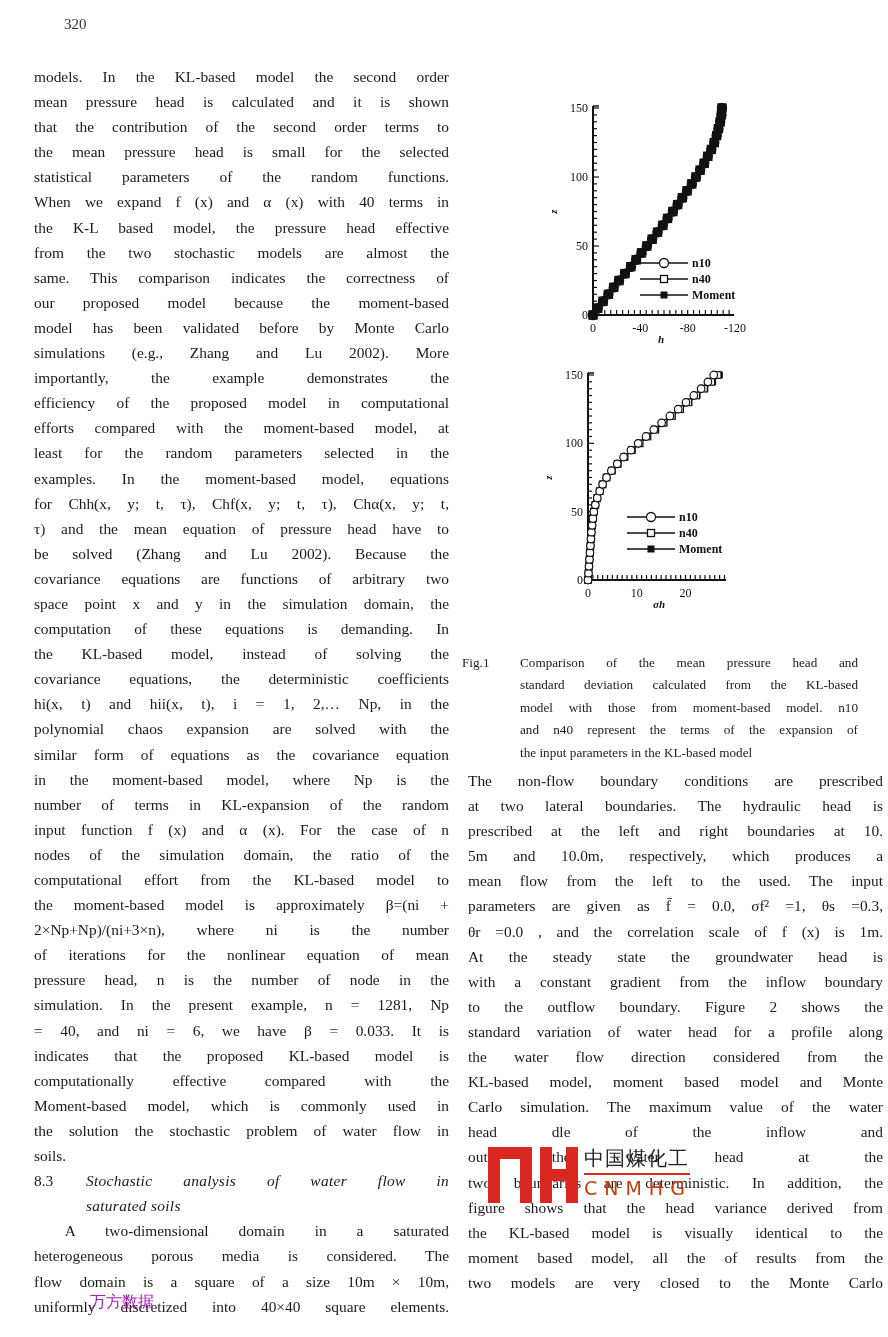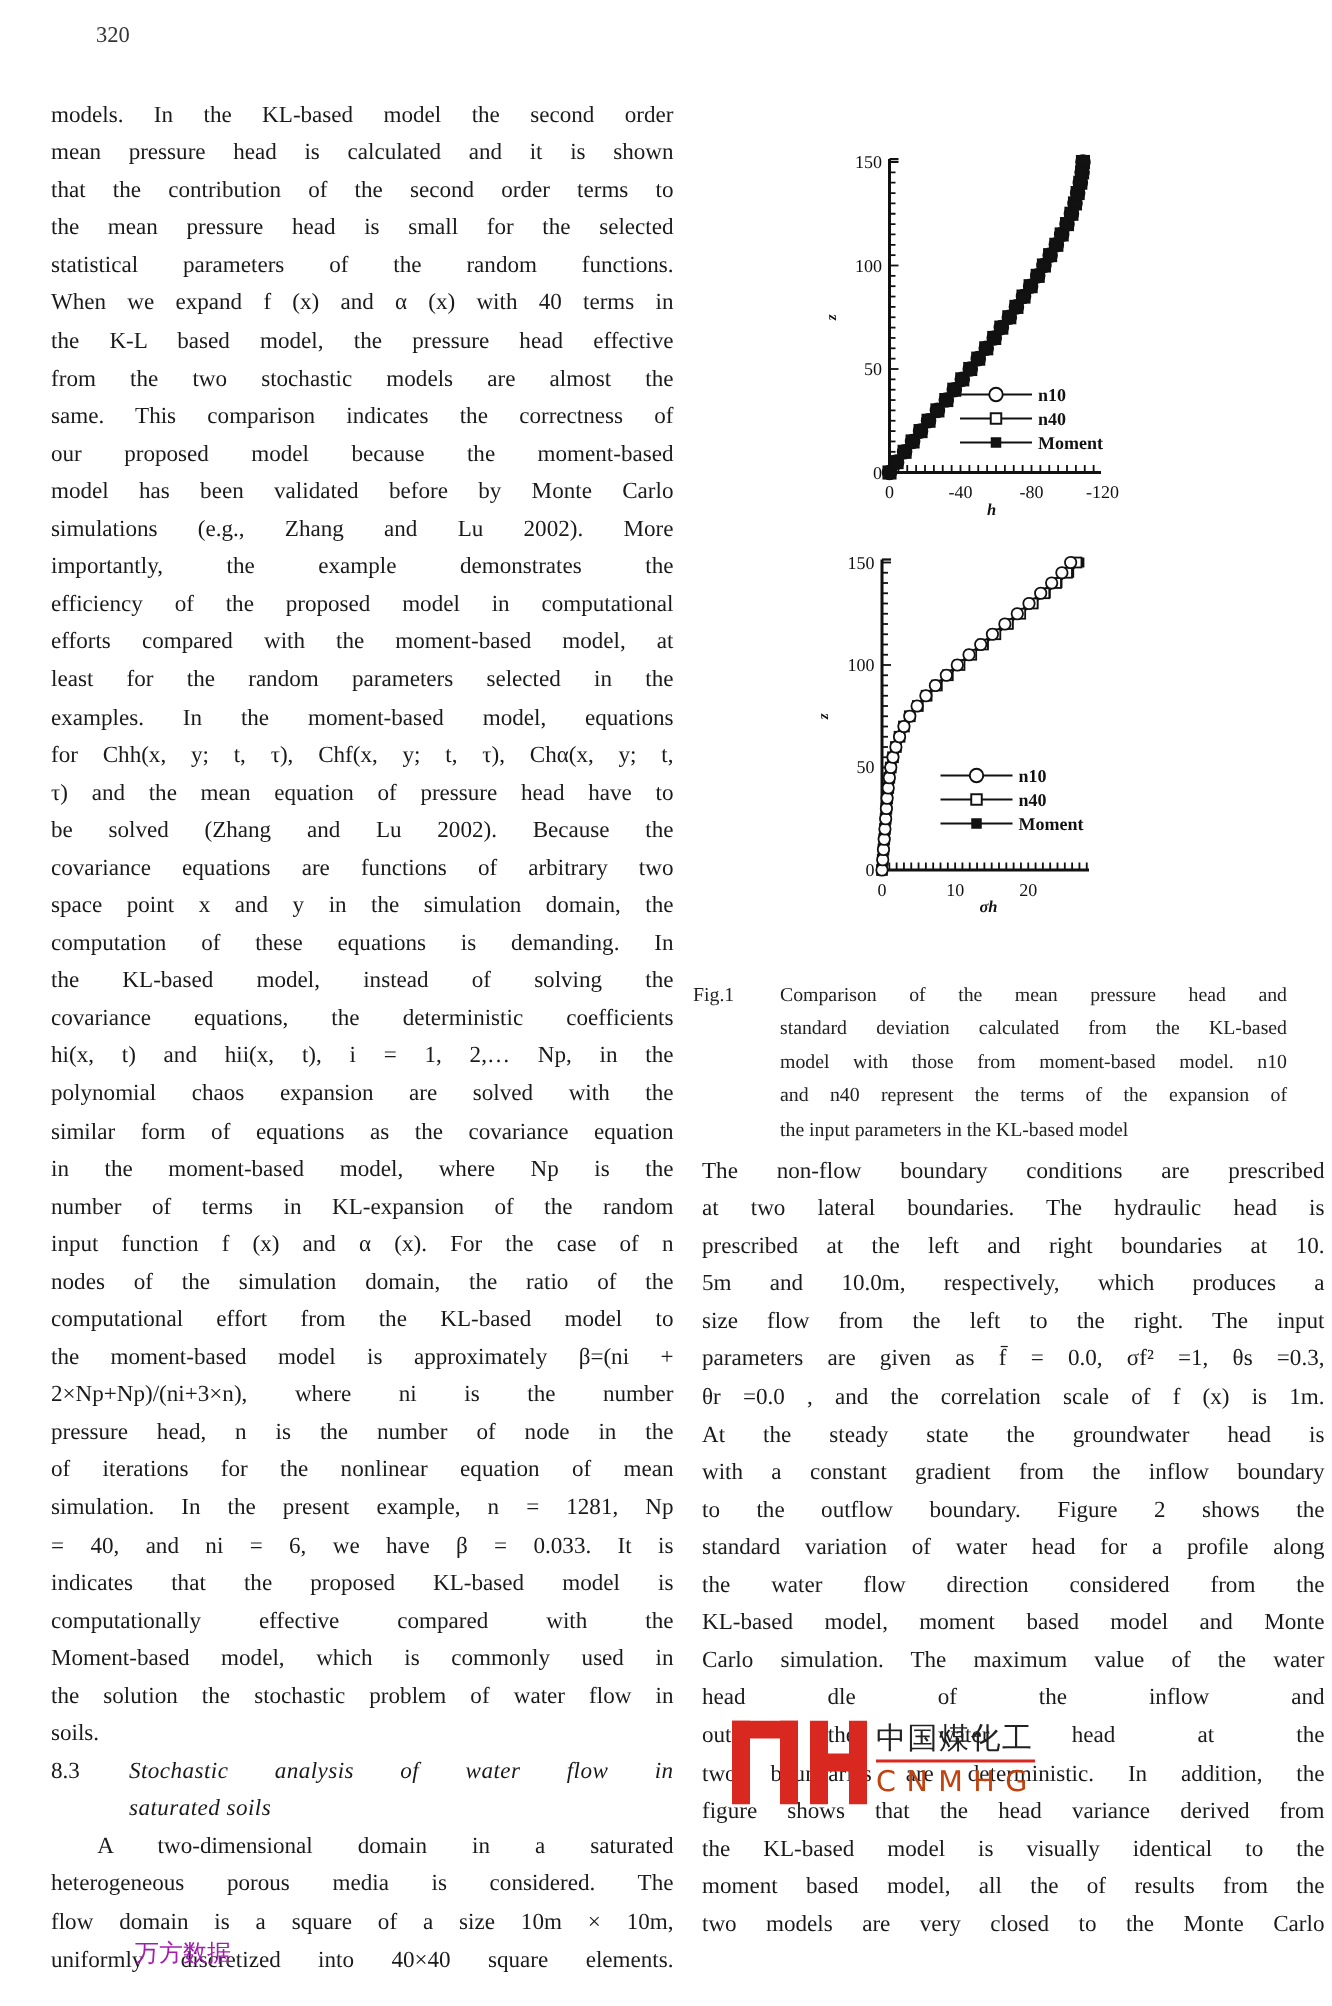--- a/index.html
+++ b/index.html
@@ -62,22 +62,22 @@
     <span class="line">hi(x, t) and hii(x, t), i = 1, 2,… Np, in the</span>
     <span class="line">polynomial chaos expansion are solved with the</span>
     <span class="line">similar form of equations as the covariance equation</span>
     <span class="line">in the moment-based model, where Np is the</span>
     <span class="line">number of terms in KL-expansion of the random</span>
     <span class="line">input function f (x) and α (x). For the case of n</span>
     <span class="line">nodes of the simulation domain, the ratio of the</span>
     <span class="line">computational effort from the KL-based model to</span>
     <span class="line">the moment-based model is approximately β=(ni +</span>
     <span class="line">2×Np+Np)/(ni+3×n), where ni is the number</span>
+    <span class="line">of iterations for the nonlinear equation of mean</span>
     <span class="line">pressure head, n is the number of node in the</span>
-    <span class="line">of iterations for the nonlinear equation of mean</span>
     <span class="line">simulation. In the present example, n = 1281, Np</span>
     <span class="line">= 40, and ni = 6, we have β = 0.033. It is</span>
     <span class="line">indicates that the proposed KL-based model is</span>
     <span class="line">computationally effective compared with the</span>
     <span class="line">Moment-based model, which is commonly used in</span>
     <span class="line">the solution the stochastic problem of water flow in</span>
     <span class="line last">soils.</span>
     <div class="section">
       <span class="num">8.3</span>
       <span class="title line">Stochastic analysis of water flow in</span>
@@ -459,21 +459,21 @@
       <span class="cl">and n40 represent the terms of the expansion of</span>
       <span class="cl last">the input parameters in the KL-based model</span>
     </div>
 </div>
 
 <div class="col col-right" id="rightcol">
     <span class="line">The non-flow boundary conditions are prescribed</span>
     <span class="line">at two lateral boundaries. The hydraulic head is</span>
     <span class="line">prescribed at the left and right boundaries at 10.</span>
     <span class="line">5m and 10.0m, respectively, which produces a</span>
-    <span class="line">size flow from the left to the right. The input</span>
+    <span class="line">mean flow from the left to the used. The input</span>
     <span class="line">parameters are given as f̄ = 0.0, σf² =1, θs =0.3,</span>
     <span class="line">θr =0.0 , and the correlation scale of f (x) is 1m.</span>
     <span class="line">At the steady state the groundwater head is</span>
     <span class="line">with a constant gradient from the inflow boundary</span>
     <span class="line">to the outflow boundary. Figure 2 shows the</span>
     <span class="line">standard variation of water head for a profile along</span>
     <span class="line">the water flow direction considered from the</span>
     <span class="line">KL-based model, moment based model and Monte</span>
     <span class="line">Carlo simulation. The maximum value of the water</span>
     <span class="line">head                                            dle of the inflow and</span>

